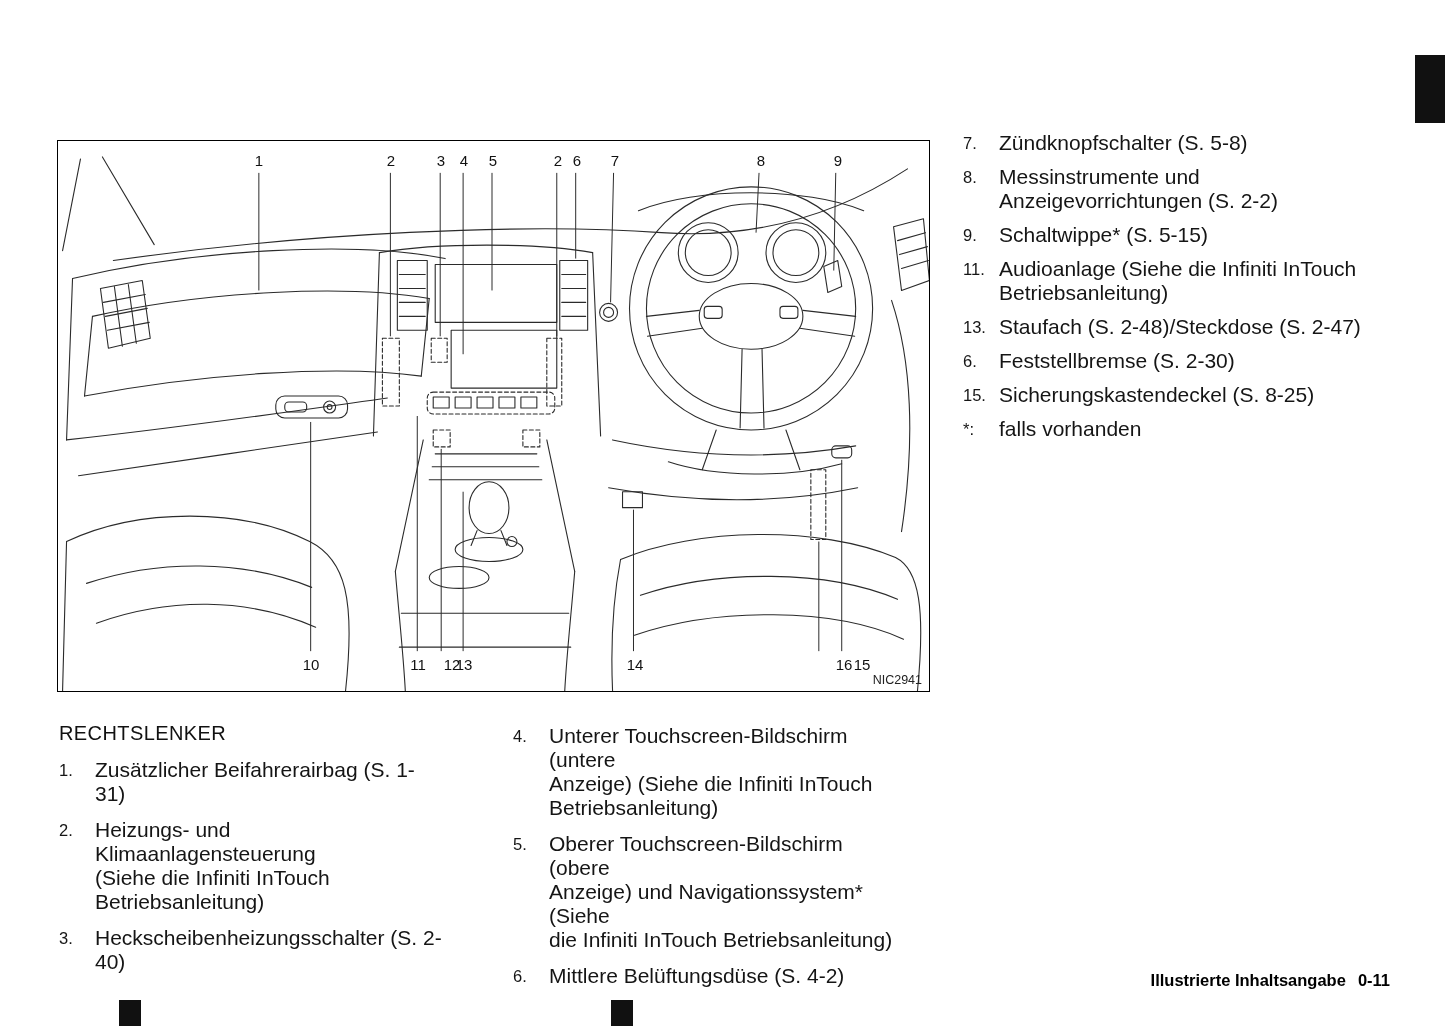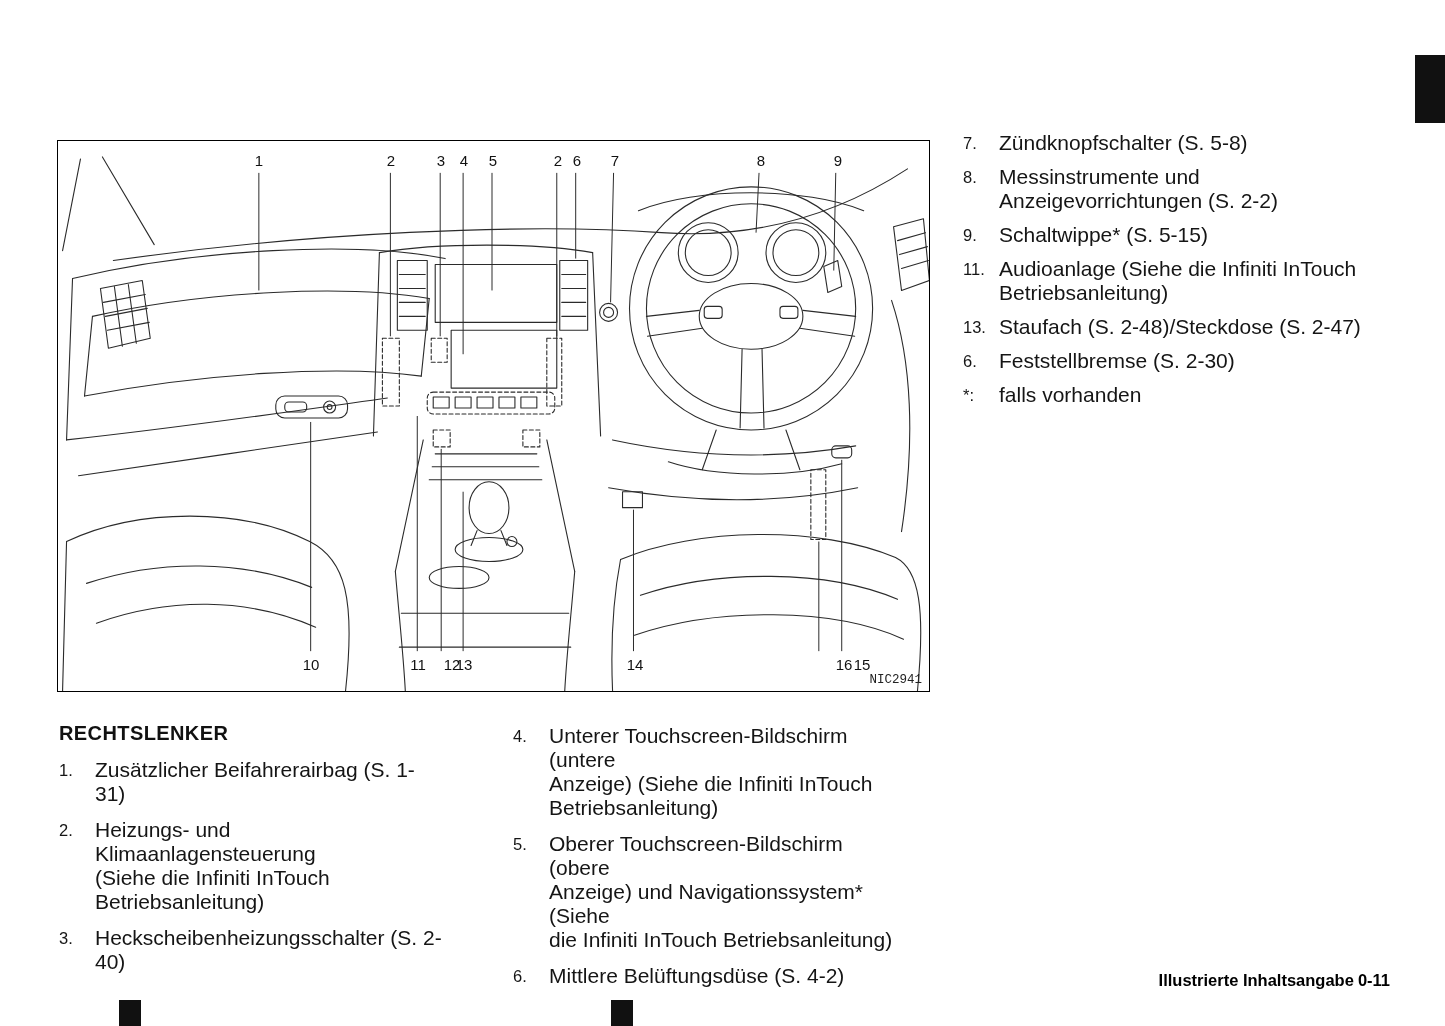--- a/index.html
+++ b/index.html
@@ -18,35 +18,35 @@
   .art path,.art rect,.art circle,.art ellipse{
     fill:none;stroke:#2b2b2b;stroke-width:1.1;stroke-linecap:round;stroke-linejoin:round;
   }
   .art .dash{stroke-dasharray:4 2.5;}
   .leaders line{stroke:#2b2b2b;stroke-width:1;}
   .callout{
     position:absolute;transform:translateX(-50%);
     font-size:15px;line-height:16px;color:#111;white-space:nowrap;
   }
   .fig-code{
-    position:absolute;right:7px;bottom:4px;font-size:12.5px;color:#222;font-family:Liberation Mono, monospace;
+    position:absolute;right:7px;bottom:4px;font-size:12.5px;color:#222;
   }
   
   .list{position:absolute;display:flex;flex-direction:column;}
   .item{display:flex;align-items:flex-start;}
   .num{flex:none;width:36px;font-size:16.5px;line-height:24px;}
   .txt{flex:1;font-size:21px;line-height:24px;white-space:pre-line;}
   .gap10{gap:10px;} .gap12{gap:12px;}
   .section-heading{
     position:absolute;left:59px;top:722px;font-size:20px;letter-spacing:.4px;color:#111;
   }
   
   .footer{
     position:absolute;top:971px;right:55px;font-size:16.5px;font-weight:bold;
-    display:flex;gap:4px;align-items:baseline;color:#000;
+    display:flex;gap:12px;align-items:baseline;color:#000;
   }
   
   .thumb-tab{position:absolute;right:0;top:55px;width:30px;height:68px;background:#111;}
   .reg-mark{position:absolute;width:22px;height:26px;background:#111;top:1000px;}
   .reg-mark.m1{left:119px;} .reg-mark.m2{left:611px;}
 </style>
 </head>
 <body>
 
 <div class="page">
@@ -238,26 +238,30 @@
       </div>
     <div class="item">
         <span class="num">13.</span>
         <span class="txt">Staufach (S. 2-48)/Steckdose (S. 2-47)</span>
       </div>
     <div class="item">
         <span class="num">6.</span>
         <span class="txt">Feststellbremse (S. 2-30)</span>
       </div>
     <div class="item">
+        <span class="num">15.</span>
+        <span class="txt">Sicherungskastendeckel (S. 8-25)</span>
+      </div>
+    <div class="item">
         <span class="num">*:</span>
         <span class="txt">falls vorhanden</span>
       </div>
   </div>
 
-  <h2 class="section-heading" style="margin:0;font-weight:bold;">RECHTSLENKER</h2>
+  <h2 class="section-heading" style="margin:0;font-weight:normal;">RECHTSLENKER</h2>
 
   <div class="list gap12" style="left:59px;top:758px;width:384px;">
     <div class="item">
         <span class="num">1.</span>
         <span class="txt">Zusätzlicher Beifahrerairbag (S. 1-31)</span>
       </div>
     <div class="item">
         <span class="num">2.</span>
         <span class="txt">Heizungs- und Klimaanlagensteuerung
 (Siehe die Infiniti InTouch

